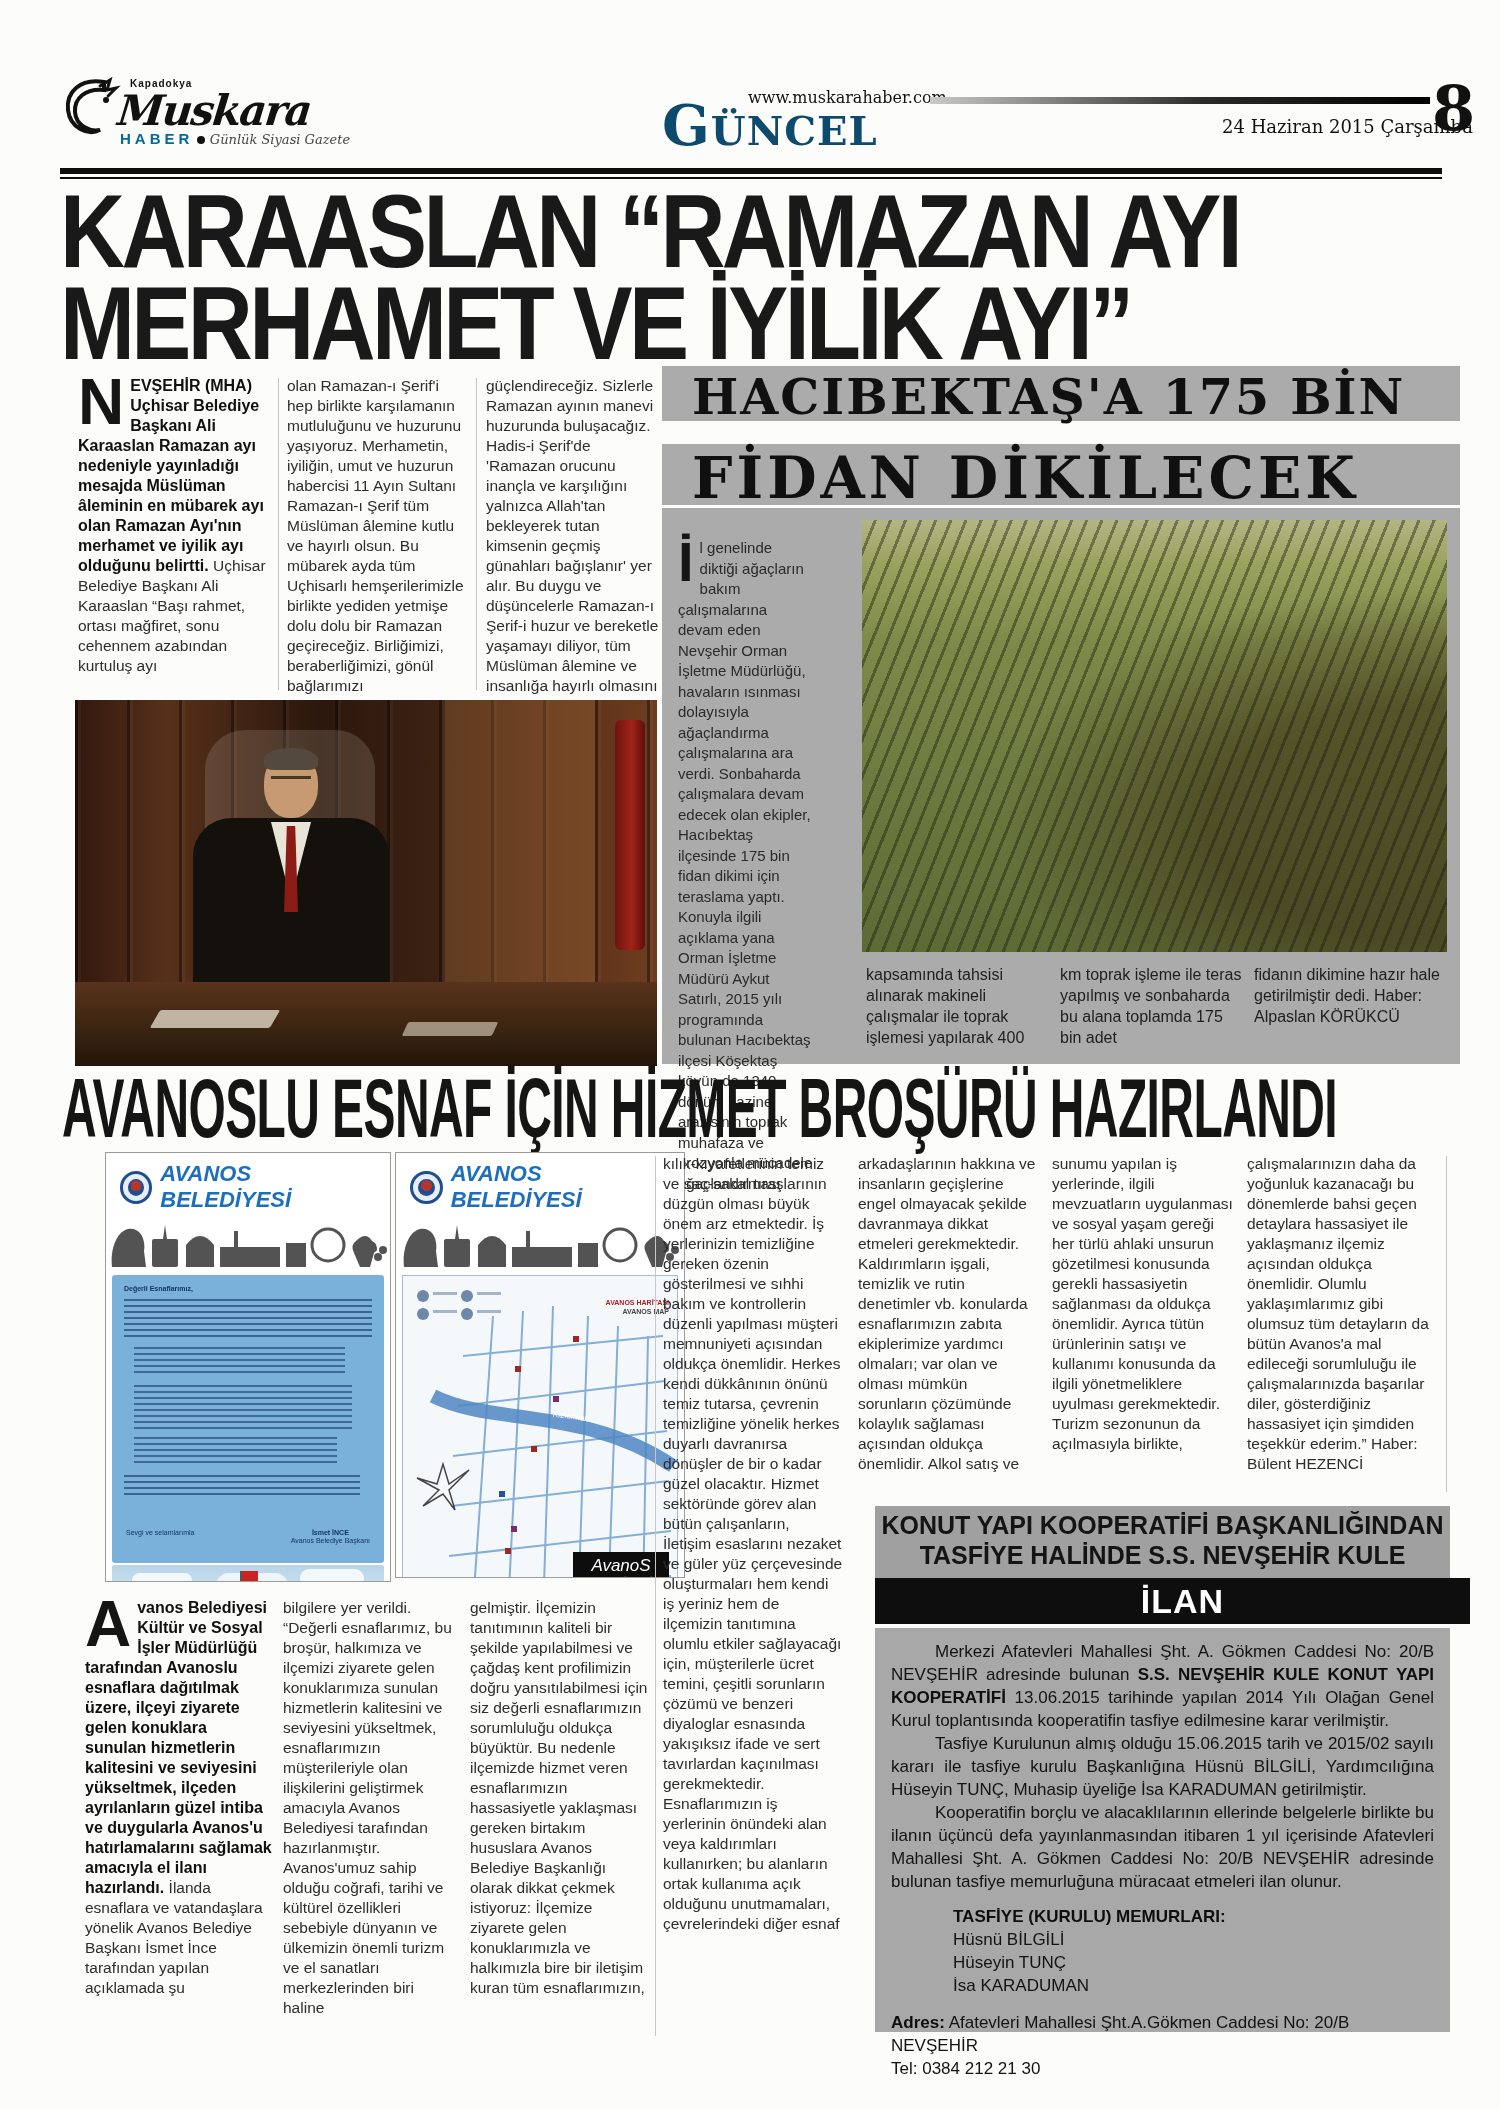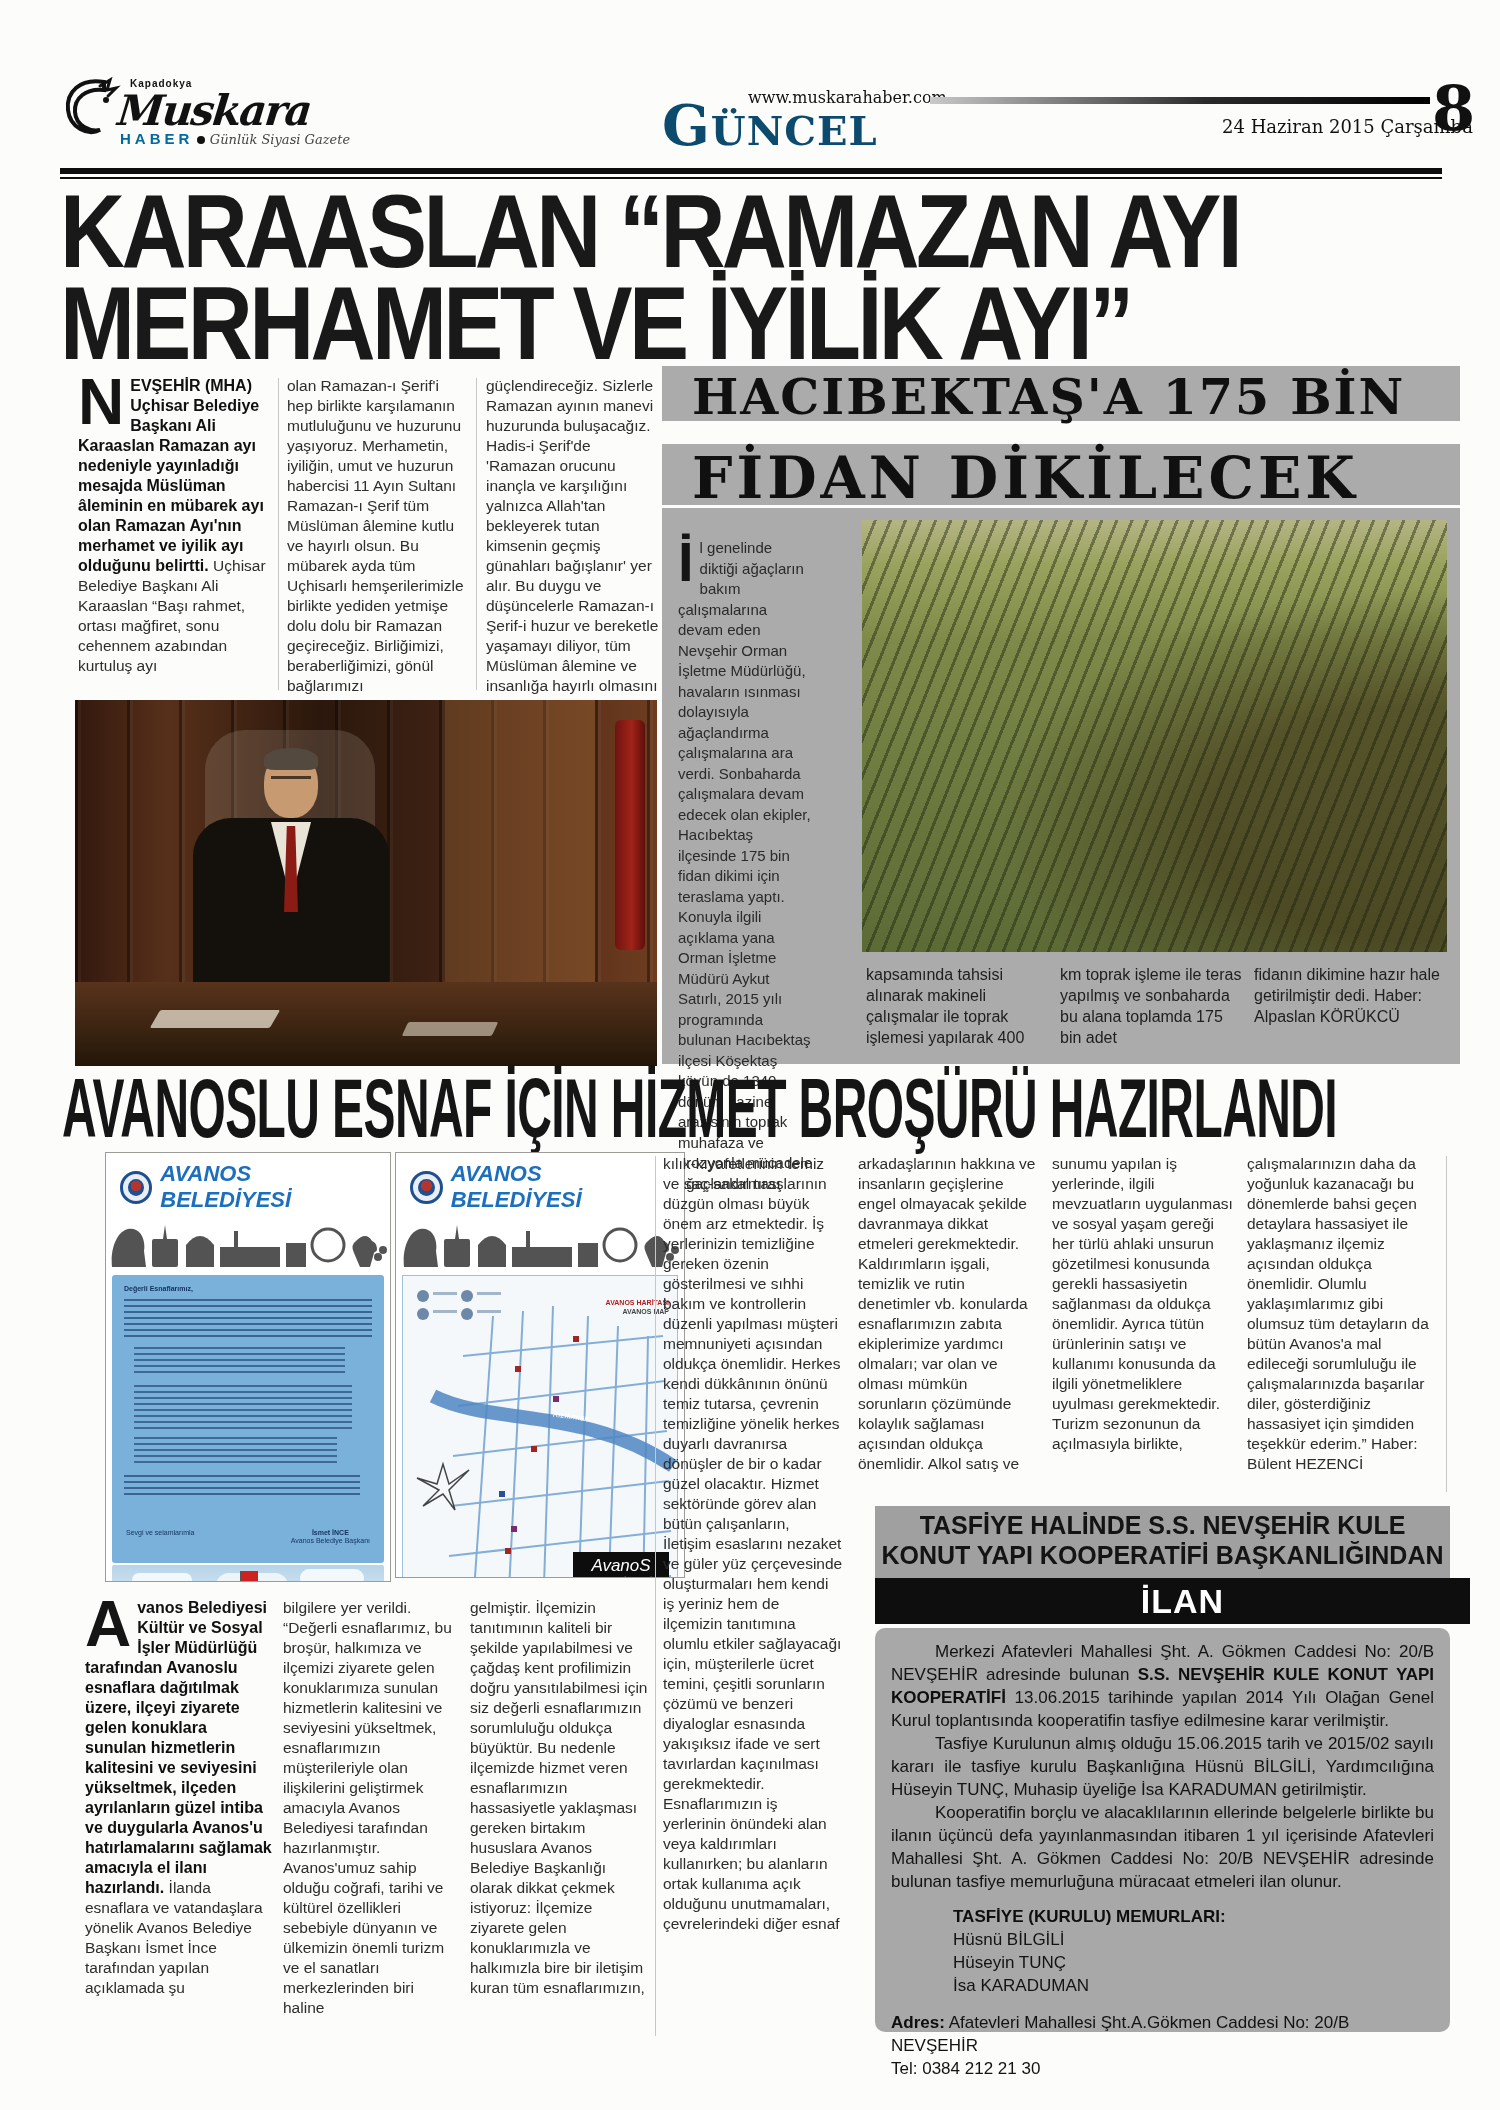--- a/index.html
+++ b/index.html
@@ -277,25 +277,25 @@
   </div>
   <div class="abs col" style="left:1052px;top:1154px;width:184px;">
     <p>sunumu yapılan iş yerlerinde, ilgili mevzuatların uygulanması ve sosyal yaşam gereği her türlü ahlaki unsurun gözetilmesi konusunda gerekli hassasiyetin sağlanması da oldukça önemlidir. Ayrıca tütün ürünlerinin satışı ve kullanımı konusunda da ilgili yönetmeliklere uyulması gerekmektedir. Turizm sezonunun da açılmasıyla birlikte,</p>
   </div>
   <div class="abs col" style="left:1247px;top:1154px;width:188px;">
     <p>çalışmalarınızın daha da yoğunluk kazanacağı bu dönemlerde bahsi geçen detaylara hassasiyet ile yaklaşmanız ilçemiz açısından oldukça önemlidir. Olumlu yaklaşımlarımız gibi olumsuz tüm detayların da bütün Avanos'a mal edileceği sorumluluğu ile çalışmalarınızda başarılar diler, gösterdiğiniz hassasiyet için şimdiden teşekkür ederim.” Haber: Bülent HEZENCİ</p>
   </div>
   <div class="abs vsep" style="left:1446px;top:1156px;height:336px;"></div>
 
   <div class="abs notice-h" style="left:875px;top:1506px;width:575px;height:68px;padding-top:4px;">
+    <div>KONUT YAPI KOOPERATİFİ BAŞKANLIĞINDAN</div>
     <div>TASFİYE HALİNDE S.S. NEVŞEHİR KULE</div>
-    <div>KONUT YAPI KOOPERATİFİ BAŞKANLIĞINDAN</div>
   </div>
   <div class="abs ilan-band" style="left:875px;top:1578px;width:575px;height:46px;padding-left:20px;">İLAN</div>
-  <div class="abs notice-body" style="left:875px;top:1628px;width:575px;height:404px;padding:12px 16px;box-sizing:border-box;border-radius:10px;">
+  <div class="abs notice-body" style="left:875px;top:1628px;width:575px;height:404px;padding:12px 16px;box-sizing:border-box;">
     <p><span>Merkezi Afatevleri Mahallesi Şht. A. Gökmen Caddesi No: 20/B NEVŞEHİR adresinde bulunan </span><b>S.S. NEVŞEHİR KULE KONUT YAPI KOOPERATİFİ</b><span> 13.06.2015 tarihinde yapılan 2014 Yılı Olağan Genel Kurul toplantısında kooperatifin tasfiye edilmesine karar verilmiştir.</span></p>
     <p>Tasfiye Kurulunun almış olduğu 15.06.2015 tarih ve 2015/02 sayılı kararı ile tasfiye kurulu Başkanlığına Hüsnü BİLGİLİ, Yardımcılığına Hüseyin TUNÇ, Muhasip üyeliğe İsa KARADUMAN getirilmiştir.</p>
     <p>Kooperatifin borçlu ve alacaklılarının ellerinde belgelerle birlikte bu ilanın üçüncü defa yayınlanmasından itibaren 1 yıl içerisinde Afatevleri Mahallesi Şht. A. Gökmen Caddesi No: 20/B NEVŞEHİR adresinde bulunan tasfiye memurluğuna müracaat etmeleri ilan olunur.</p>
     <div class="officials">
       <div><b>TASFİYE (KURULU) MEMURLARI:</b></div>
       <div>Hüsnü BİLGİLİ</div>
       <div>Hüseyin TUNÇ</div>
       <div>İsa KARADUMAN</div>
     </div>
     <p style="text-indent:0;margin-top:14px;text-align:left;"><b>Adres:</b><span> Afatevleri Mahallesi Şht.A.Gökmen Caddesi No: 20/B NEVŞEHİR</span></p>

